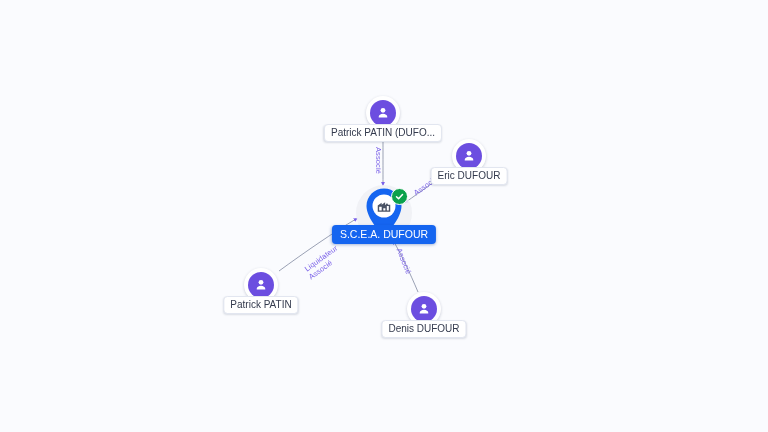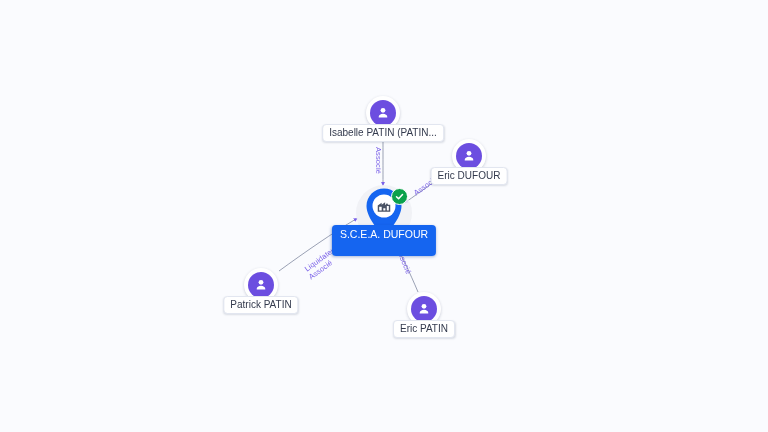--- a/index.html
+++ b/index.html
@@ -134,21 +134,21 @@
   }
   .verified-badge svg { display: block; }
 
   .company-label {
     position: absolute;
     left: 50%;
     transform: translateX(-50%);
     top: 38px;
     background: #1565f0;
     border-radius: 4px;
-    padding: 3px 8px 16px 8px;
+    padding: 3px 8px 4px 8px;
     font-size: 10.5px;
     color: #ffffff;
     white-space: nowrap;
     box-shadow: 0 1px 3px rgba(20, 60, 150, 0.35);
     z-index: 7;
   }
 </style>
 </head>
 <body style="background: rgb(250, 251, 254);">
 
@@ -182,21 +182,21 @@
 
   <div class="node person-node" style="left:383px; top:113px;">
     <div class="avatar-outer">
       <div class="avatar-inner">
         <svg width="16" height="16" viewBox="0 0 24 24" fill="#ffffff">
           <circle cx="12" cy="8" r="3.6"></circle>
           <path d="M12 13.2c-3.6 0-6.4 2.1-6.4 4.3v1.1h12.8v-1.1c0-2.2-2.8-4.3-6.4-4.3z"></path>
         </svg>
       </div>
     </div>
-    <div class="node-label">Isabelle PATIN (PATIN...</div>
+    <div class="node-label">Patrick PATIN (DUFO...</div>
   </div>
 
   <div class="node person-node" style="left:469px; top:156px;">
     <div class="avatar-outer">
       <div class="avatar-inner">
         <svg width="16" height="16" viewBox="0 0 24 24" fill="#ffffff">
           <circle cx="12" cy="8" r="3.6"></circle>
           <path d="M12 13.2c-3.6 0-6.4 2.1-6.4 4.3v1.1h12.8v-1.1c0-2.2-2.8-4.3-6.4-4.3z"></path>
         </svg>
       </div>
@@ -218,21 +218,21 @@
 
   <div class="node person-node" style="left:424px; top:309px;">
     <div class="avatar-outer">
       <div class="avatar-inner">
         <svg width="16" height="16" viewBox="0 0 24 24" fill="#ffffff">
           <circle cx="12" cy="8" r="3.6"></circle>
           <path d="M12 13.2c-3.6 0-6.4 2.1-6.4 4.3v1.1h12.8v-1.1c0-2.2-2.8-4.3-6.4-4.3z"></path>
         </svg>
       </div>
     </div>
-    <div class="node-label">Eric PATIN</div>
+    <div class="node-label">Denis DUFOUR</div>
   </div>
 
   <div class="company-node" style="left:384px; top:213px;">
     <div class="company-halo"></div>
     <div class="pin">
       <svg width="42" height="52" viewBox="0 0 42 52">
         <path d="M21 1.5C11.3 1.5 3.5 9.3 3.5 19c0 12.2 14.6 27.5 17.5 31.3 2.9-3.8 17.5-19.1 17.5-31.3 0-9.7-7.8-17.5-17.5-17.5z" fill="#1565f0"></path>
         <circle cx="21" cy="19" r="11.5" fill="#ffffff"></circle>
       </svg>
       <span class="pin-glyph">

